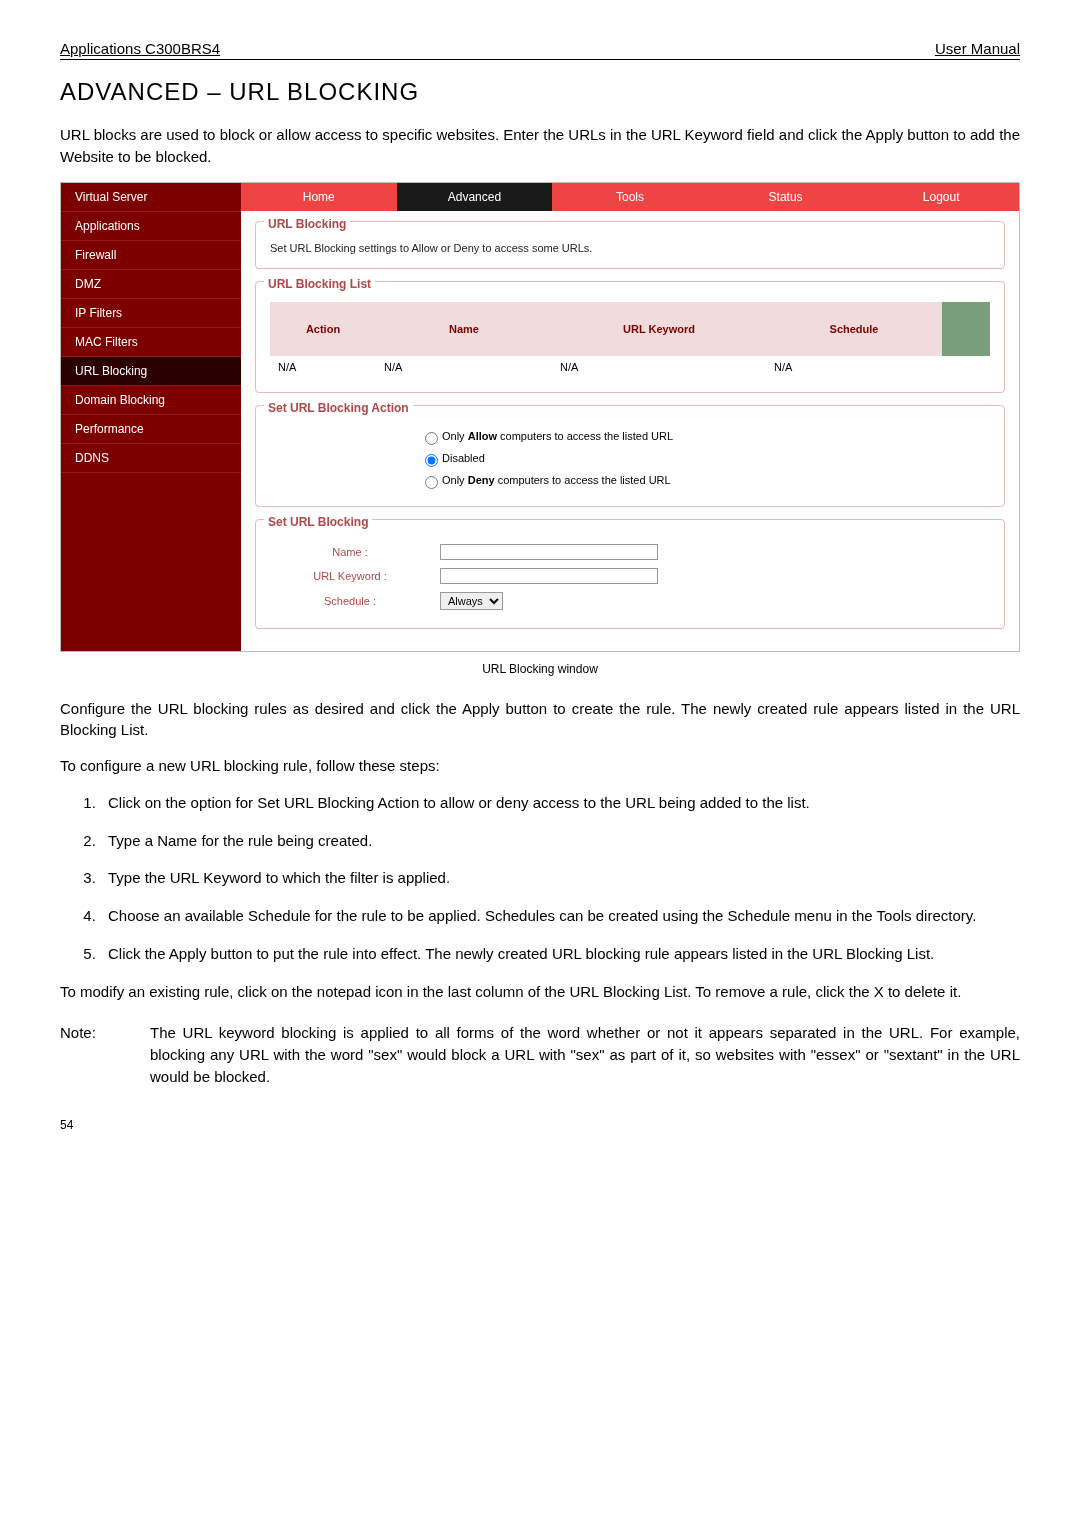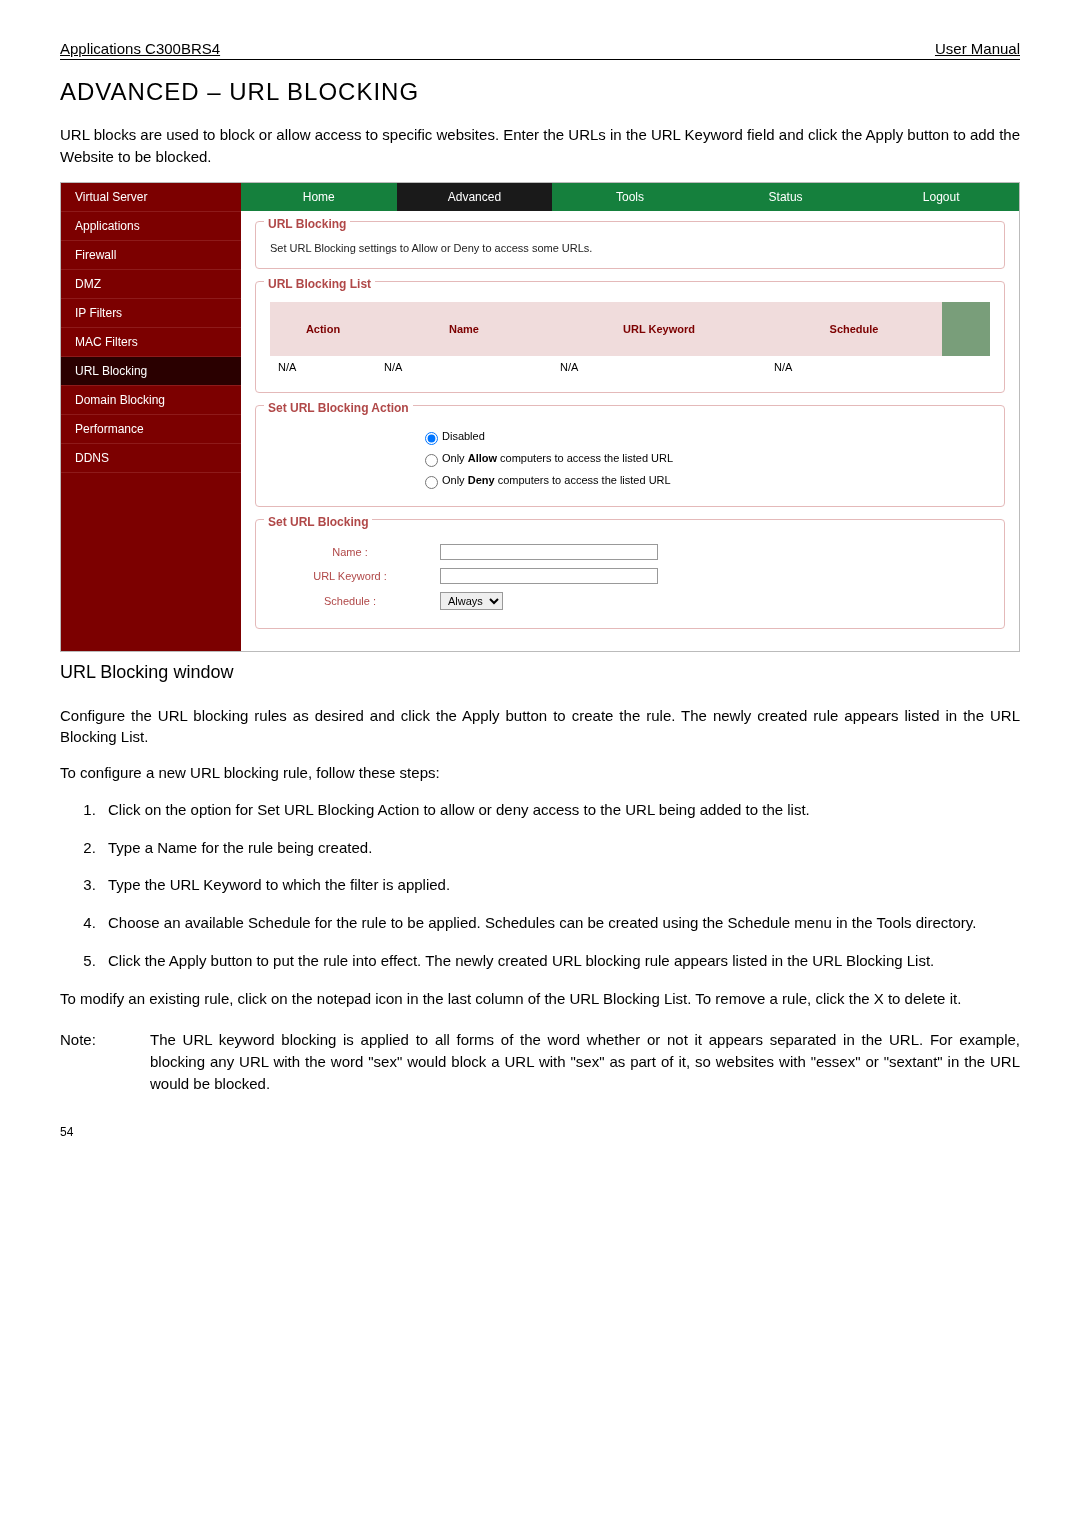--- a/index.html
+++ b/index.html
@@ -8,40 +8,40 @@
 .header-line span{font-size:15px;text-decoration:underline}
 .header-line .right-head{text-decoration:underline}
 .title{font-size:24px;letter-spacing:1px;margin-bottom:18px}
 .body-text{font-size:15px;line-height:1.45;margin-bottom:6px}
 .justified{text-align:justify}
 .screenshot{margin:14px 0 10px 0;border:1px solid #bbb;display:flex;font-family:Tahoma,Verdana,sans-serif}
 .sidebar{width:180px;background:#7c0000}
 .sidebar-item{padding:7px 14px;color:#fff;font-size:12px;border-bottom:1px solid #8e1a1a}
 .sidebar-item.selected{background:#2a0000}
 .content-area{flex:1;background:#fff}
-.tabbar{display:flex;background:#15803d}
+.tabbar{display:flex;background:#ef4444}
 .tab{flex:1;text-align:center;padding:7px 0;color:#fff;font-size:12px}
 .tab.active{background:#1a1a1a}
 .panel{padding:10px 14px}
 .fieldset{border:1px solid #e4b9b9;border-radius:4px;margin-bottom:12px;padding:10px 14px 14px 14px;position:relative}
 .legend{position:relative;top:-18px;left:-6px;background:#fff;display:inline-block;padding:0 4px;color:#b04848;font-size:12px;font-weight:bold;margin-bottom:-10px}
 .fieldset-inner{margin-top:-8px}
 .desc{font-size:11px;color:#222}
 .tbl{width:100%;border-collapse:collapse;font-size:11px}
 .tbl th{background:#f0dcdc;color:#7c0000;text-align:center;padding:21px 8px;font-weight:bold}
 .tbl th.edit{width:32px;background:#799e7a}
 .tbl td{padding:5px 8px}
 .radio-row{font-size:11px;padding:3px 0 3px 150px}
 .radio-row input{vertical-align:middle;margin-right:4px}
 .form-row{display:flex;align-items:center;font-size:11px;color:#b04848;padding:4px 0}
 .form-row .lbl{width:160px;text-align:center;padding-right:10px}
 .form-row input,.form-row select{font-size:11px;padding:1px 3px;border:1px solid #999}
 .btn-row{text-align:right;padding-top:6px}
 .btn{display:inline-block;background:#7c0000;color:#fff;font-size:11px;font-weight:bold;padding:5px 20px;margin-left:6px;border:1px solid #5a0000}
-.caption{text-align:left;font-size:18px;margin:10px 0 22px 0}
+.caption{text-align:center;font-size:12px;margin:10px 0 22px 0}
 .ol{font-size:15px;line-height:1.45;padding-left:40px}
 .ol li{margin-bottom:16px;padding-left:8px}
 .pagefoot{font-size:12px;margin-top:30px}
 </style>
 </head>
 <body>
 
 <div class="page">
   <div class="header-line">
     <span>Applications C300BRS4</span>
@@ -102,24 +102,24 @@
               </tr>
             </tbody>
               </table>
           </div>
         </div>
 
         <div class="fieldset">
           <div class="legend">Set URL Blocking Action</div>
           <div class="fieldset-inner">
             <div class="radio-row">
-              <input type="radio" checked="" style=""><span>Disabled</span>
+              <input type="radio" style=""><span>Only <b>Allow</b> computers to access the listed URL</span>
             </div>
             <div class="radio-row">
-              <input type="radio" style=""><span>Only <b>Allow</b> computers to access the listed URL</span>
+              <input type="radio" checked="" style=""><span>Disabled</span>
             </div>
             <div class="radio-row">
               <input type="radio" style=""><span>Only <b>Deny</b> computers to access the listed URL</span>
             </div>
           </div>
         </div>
 
         <div class="fieldset">
           <div class="legend">Set URL Blocking</div>
           <div class="fieldset-inner">

